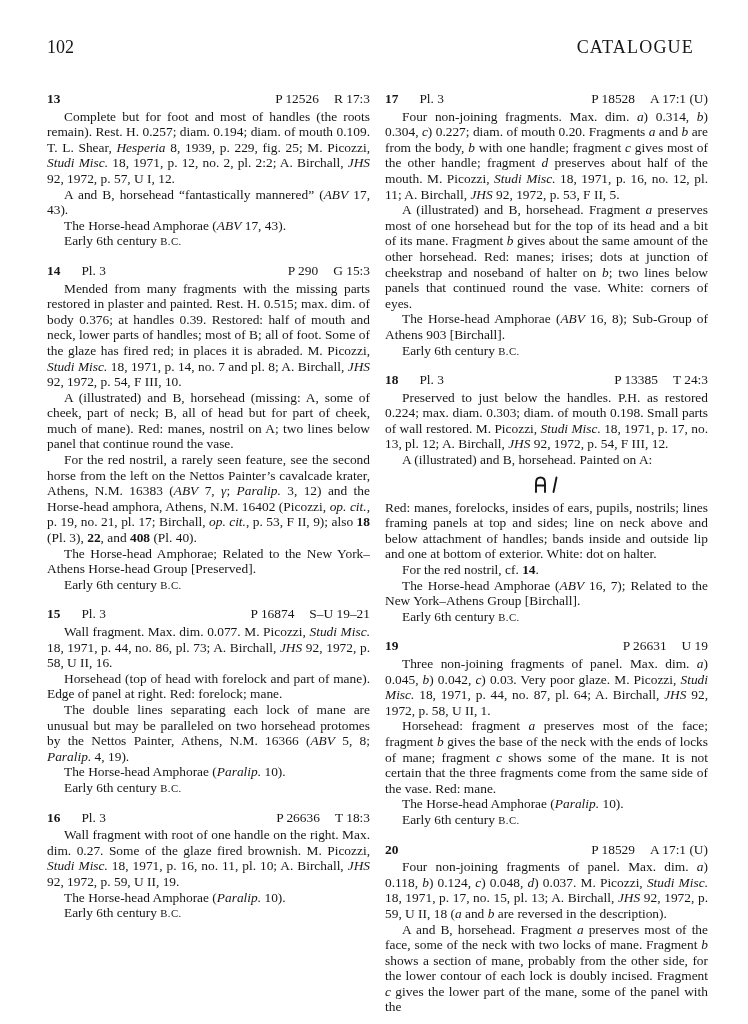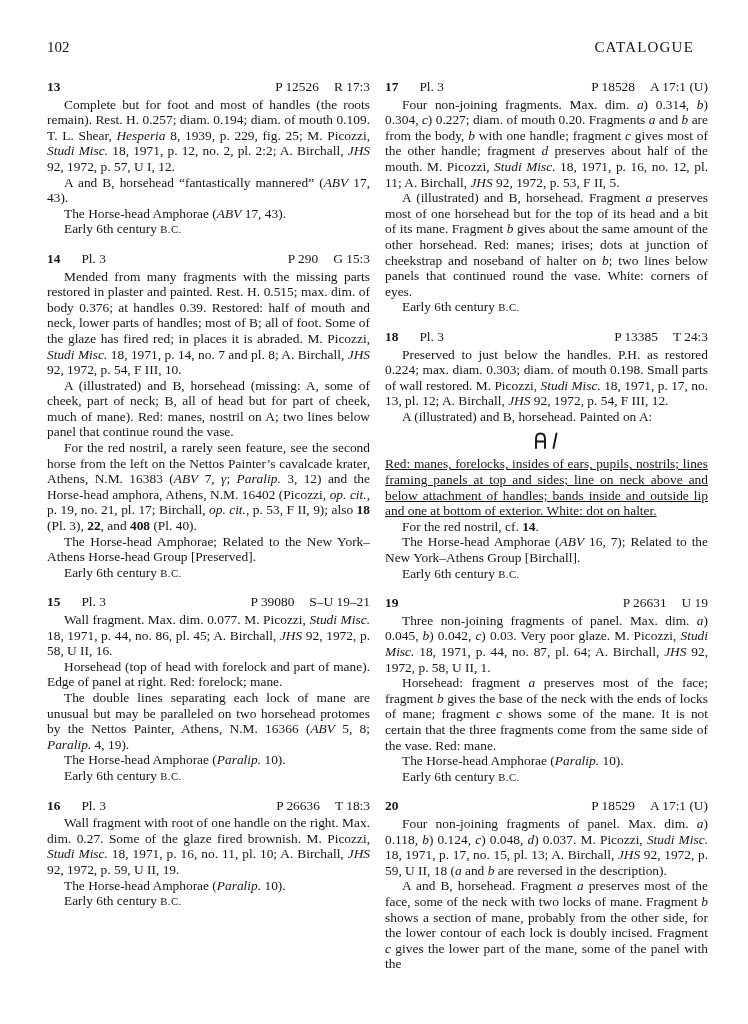--- a/index.html
+++ b/index.html
@@ -14,53 +14,53 @@
     position: relative;
   }
   .page {
     position: absolute;
     left: 47px; top: 40px;
     width: 661px;
   }
   .running-head {
     position: relative;
     height: 18px;
-    font-size: 15px;
+    font-size: 18px;
   }
   .page-number { position: absolute; left: 0; top: 0; }
   .running-title {
     position: absolute; left: 0; right: 14px; top: 0;
     text-align: right;
     letter-spacing: 1.2px;
   }
   .columns {
     display: flex;
     gap: 15px;
     margin-top: 21px;
   }
   .col { flex: 1 1 0; min-width: 0; }
   .entry { margin-top: 13px; }
-  .entry:first-child { margin-top: 0; }
+  .entry:first-child { margin-top: 12px; }
   .entry-header {
     display: flex;
     align-items: baseline;
     margin-bottom: 2px;
   }
   .entry-no { font-weight: bold; }
   .entry-plate { margin-left: 21px; text-align: right; }
   .entry-inv { margin-left: auto; }
   .entry-grid { margin-left: 15px; }
   p.para {
     margin: 0;
     text-align: justify;
     text-indent: 17px;
     hyphens: auto;
     -webkit-hyphens: auto;
   }
-  p.para.noindent { text-indent: 0; text-decoration: underline; }
+  p.para.noindent { text-indent: 0; }
   .run-i { font-style: italic; }
   .run-b { font-weight: bold; }
   .run-sc { font-size: 0.8em; letter-spacing: 0.4px; }
   .inscription {
     text-align: center;
     margin: 7px 0 6px 0;
   }
   .inscription svg { display: inline-block; vertical-align: middle; }
 </style>
 </head>
@@ -94,24 +94,24 @@
           <p class="para"><span class="run-r">Mended from many fragments with the missing parts restored in plaster and painted. Rest. H. 0.515; max. dim. of body 0.376; at handles 0.39. Restored: half of mouth and neck, lower parts of handles; most of B; all of foot. Some of the glaze has fired red; in places it is abraded. M. Picozzi, </span><span class="run-i">Studi Misc.</span><span class="run-r"> 18, 1971, p. 14, no. 7 and pl. 8; A. Birchall, </span><span class="run-i">JHS</span><span class="run-r"> 92, 1972, p. 54, F III, 10.</span></p>
           <p class="para"><span class="run-r">A (illustrated) and B, horsehead (missing: A, some of cheek, part of neck; B, all of head but for part of cheek, much of mane). Red: manes, nostril on A; two lines below panel that continue round the vase.</span></p>
           <p class="para"><span class="run-r">For the red nostril, a rarely seen feature, see the second horse from the left on the Nettos Painter’s cavalcade krater, Athens, N.M. 16383 (</span><span class="run-i">ABV</span><span class="run-r"> 7, </span><span class="run-i">γ</span><span class="run-r">; </span><span class="run-i">Paralip.</span><span class="run-r"> 3, 12) and the Horse-head amphora, Athens, N.M. 16402 (Picozzi, </span><span class="run-i">op. cit.</span><span class="run-r">, p. 19, no. 21, pl. 17; Birchall, </span><span class="run-i">op. cit.</span><span class="run-r">, p. 53, F II, 9); also </span><span class="run-b">18</span><span class="run-r"> (Pl. 3), </span><span class="run-b">22</span><span class="run-r">, and </span><span class="run-b">408</span><span class="run-r"> (Pl. 40).</span></p>
           <p class="para"><span class="run-r">The Horse-head Amphorae; Related to the New York–Athens Horse-head Group [Preserved].</span></p>
           <p class="para"><span class="run-r">Early 6th century </span><span class="run-sc">B.C.</span></p>
         </section>
         <section class="entry">
           <div class="entry-header">
             <span class="entry-no">15</span>
             <span class="entry-plate">Pl. 3</span>
-            <span class="entry-inv">P 39080</span>
+            <span class="entry-inv">P 16874</span>
             <span class="entry-grid">S–U 19–21</span>
           </div>
-          <p class="para"><span class="run-r">Wall fragment. Max. dim. 0.077. M. Picozzi, </span><span class="run-i">Studi Misc.</span><span class="run-r"> 18, 1971, p. 44, no. 86, pl. 45; A. Birchall, </span><span class="run-i">JHS</span><span class="run-r"> 92, 1972, p. 58, U II, 16.</span></p>
+          <p class="para"><span class="run-r">Wall fragment. Max. dim. 0.077. M. Picozzi, </span><span class="run-i">Studi Misc.</span><span class="run-r"> 18, 1971, p. 44, no. 86, pl. 73; A. Birchall, </span><span class="run-i">JHS</span><span class="run-r"> 92, 1972, p. 58, U II, 16.</span></p>
           <p class="para"><span class="run-r">Horsehead (top of head with forelock and part of mane). Edge of panel at right. Red: forelock; mane.</span></p>
           <p class="para"><span class="run-r">The double lines separating each lock of mane are unusual but may be paralleled on two horsehead protomes by the Nettos Painter, Athens, N.M. 16366 (</span><span class="run-i">ABV</span><span class="run-r"> 5, 8; </span><span class="run-i">Paralip.</span><span class="run-r"> 4, 19).</span></p>
           <p class="para"><span class="run-r">The Horse-head Amphorae (</span><span class="run-i">Paralip.</span><span class="run-r"> 10).</span></p>
           <p class="para"><span class="run-r">Early 6th century </span><span class="run-sc">B.C.</span></p>
         </section>
         <section class="entry">
           <div class="entry-header">
             <span class="entry-no">16</span>
             <span class="entry-plate">Pl. 3</span>
             <span class="entry-inv">P 26636</span>
@@ -125,20 +125,21 @@
     <div class="col" id="col-right">
         <section class="entry">
           <div class="entry-header">
             <span class="entry-no">17</span>
             <span class="entry-plate">Pl. 3</span>
             <span class="entry-inv">P 18528</span>
             <span class="entry-grid">A 17:1 (U)</span>
           </div>
           <p class="para"><span class="run-r">Four non-joining fragments. Max. dim. </span><span class="run-i">a</span><span class="run-r">) 0.314, </span><span class="run-i">b</span><span class="run-r">) 0.304, </span><span class="run-i">c</span><span class="run-r">) 0.227; diam. of mouth 0.20. Fragments </span><span class="run-i">a</span><span class="run-r"> and </span><span class="run-i">b</span><span class="run-r"> are from the body, </span><span class="run-i">b</span><span class="run-r"> with one handle; fragment </span><span class="run-i">c</span><span class="run-r"> gives most of the other handle; fragment </span><span class="run-i">d</span><span class="run-r"> preserves about half of the mouth. M. Picozzi, </span><span class="run-i">Studi Misc.</span><span class="run-r"> 18, 1971, p. 16, no. 12, pl. 11; A. Birchall, </span><span class="run-i">JHS</span><span class="run-r"> 92, 1972, p. 53, F II, 5.</span></p>
           <p class="para"><span class="run-r">A (illustrated) and B, horsehead. Fragment </span><span class="run-i">a</span><span class="run-r"> preserves most of one horsehead but for the top of its head and a bit of its mane. Fragment </span><span class="run-i">b</span><span class="run-r"> gives about the same amount of the other horsehead. Red: manes; irises; dots at junction of cheekstrap and noseband of halter on </span><span class="run-i">b</span><span class="run-r">; two lines below panels that continued round the vase. White: corners of eyes.</span></p>
+          <p class="para"><span class="run-r">The Horse-head Amphorae (</span><span class="run-i">ABV</span><span class="run-r"> 16, 8); Sub-Group of Athens 903 [Birchall].</span></p>
           <p class="para"><span class="run-r">Early 6th century </span><span class="run-sc">B.C.</span></p>
         </section>
         <section class="entry">
           <div class="entry-header">
             <span class="entry-no">18</span>
             <span class="entry-plate">Pl. 3</span>
             <span class="entry-inv">P 13385</span>
             <span class="entry-grid">T 24:3</span>
           </div>
           <p class="para"><span class="run-r">Preserved to just below the handles. P.H. as restored 0.224; max. diam. 0.303; diam. of mouth 0.198. Small parts of wall restored. M. Picozzi, </span><span class="run-i">Studi Misc.</span><span class="run-r"> 18, 1971, p. 17, no. 13, pl. 12; A. Birchall, </span><span class="run-i">JHS</span><span class="run-r"> 92, 1972, p. 54, F III, 12.</span></p>

